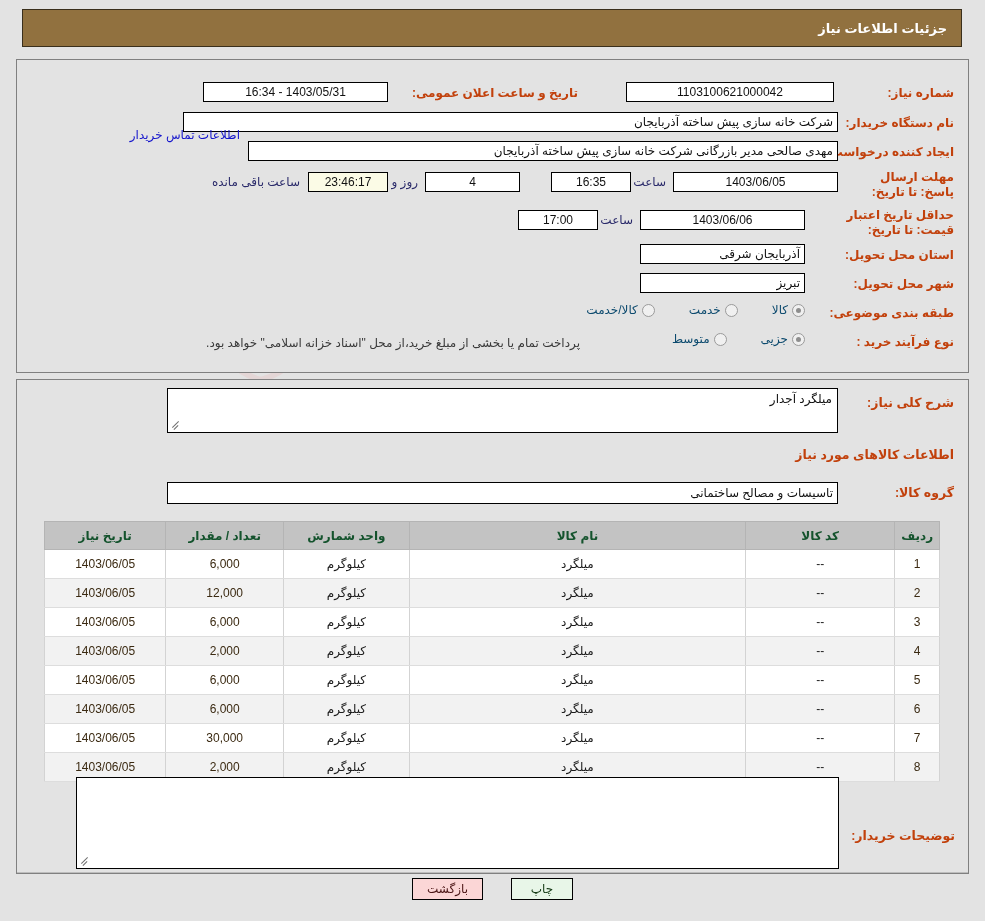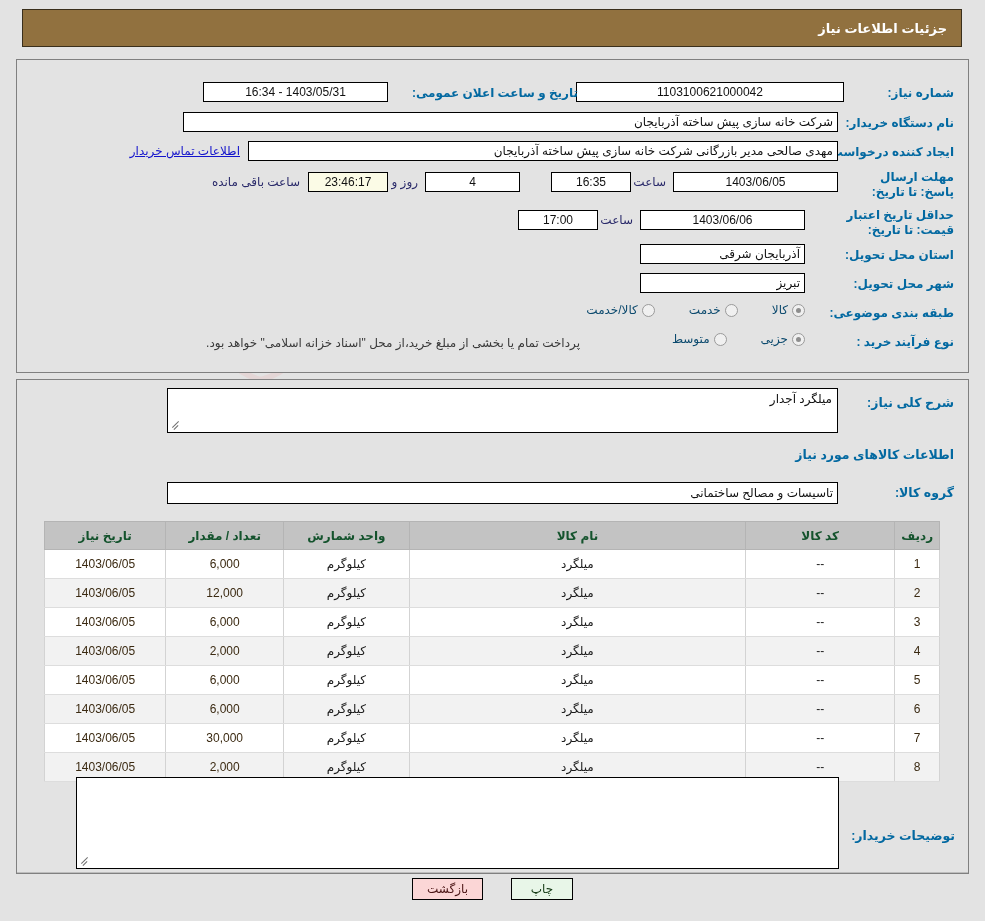--- a/index.html
+++ b/index.html
@@ -44,21 +44,21 @@
     border: 1px solid #808080;
     box-sizing: border-box;
   }
   #panel-top   { left: 16px; top: 59px;  width: 953px; height: 314px; }
   #panel-main  { left: 16px; top: 379px; width: 953px; height: 495px; }
 
   
   .lbl {
     font-weight: bold;
     font-size: 12px;
-    color: #0369a1;
+    color: #c2410c;
     text-align: right;
     line-height: 14px;
   }
   .box {
     background: #ffffff;
     border: 1px solid #000000;
     box-sizing: border-box;
     font-size: 12px;
     display: flex;
     align-items: center;
@@ -239,31 +239,31 @@
   <svg class="wm-shield" viewBox="0 0 96 106">
     <path d="M48 3 L91 19 V55 C91 80 72 96 48 103 C24 96 5 80 5 55 V19 Z" fill="none" stroke="#e8b9b9" stroke-width="6"></path>
     <path d="M30 36 L48 74 L66 36 L56 36 L48 55 L40 36 Z" fill="#e8b9b9"></path>
   </svg>
   <span class="wm-text">AriaTender.net</span>
 </div>
 
 <div class="panel" id="panel-top">
 
   <div class="ab lbl" style="right:14px; top:26px; width:110px;">شماره نیاز:</div>
-  <div class="ab box center" style="right:124px; top:22px; width:268px;">1103100621000042</div>
+  <div class="ab box center" style="right:134px; top:22px; width:208px;">1103100621000042</div>
 
   <div class="ab lbl" style="right:390px; top:26px; width:180px; text-align:right;">تاریخ و ساعت اعلان عمومی:</div>
   <div class="ab box center" style="right:580px; top:22px; width:185px;">1403/05/31 - 16:34</div>
 
   <div class="ab lbl" style="right:14px; top:56px; width:130px;">نام دستگاه خریدار:</div>
   <div class="ab box right" style="right:130px; top:52px; width:655px;">شرکت خانه سازی پیش ساخته آذربایجان</div>
 
   <div class="ab lbl" style="right:14px; top:85px; width:130px;">ایجاد کننده درخواست:</div>
   <div class="ab box right" style="right:130px; top:81px; width:590px;">مهدی صالحی مدیر بازرگانی شرکت خانه سازی پیش ساخته آذربایجان</div>
-  <div class="ab mini blue" style="right:728px; top:84px;text-decoration:underline;">اطلاعات تماس خریدار</div>
+  <div class="ab mini blue" style="right:728px; top:68px;">اطلاعات تماس خریدار</div>
 
   <div class="ab lbl" style="right:14px; top:110px; width:110px; line-height:15px;">مهلت ارسال پاسخ: تا تاریخ:</div>
   <div class="ab box center" style="right:130px; top:112px; width:165px;">1403/06/05</div>
   <div class="ab mini" style="right:302px; top:115px; color:#2a2a6a;">ساعت</div>
   <div class="ab box center" style="right:337px; top:112px; width:80px;">16:35</div>
   <div class="ab box center" style="right:448px; top:112px; width:95px;">4</div>
   <div class="ab mini" style="right:550px; top:115px; color:#2a2a6a;">روز و</div>
   <div class="ab box center cream" style="right:580px; top:112px; width:80px;">23:46:17</div>
   <div class="ab mini" style="right:668px; top:115px; color:#2a2a6a;">ساعت باقی مانده</div>
 

